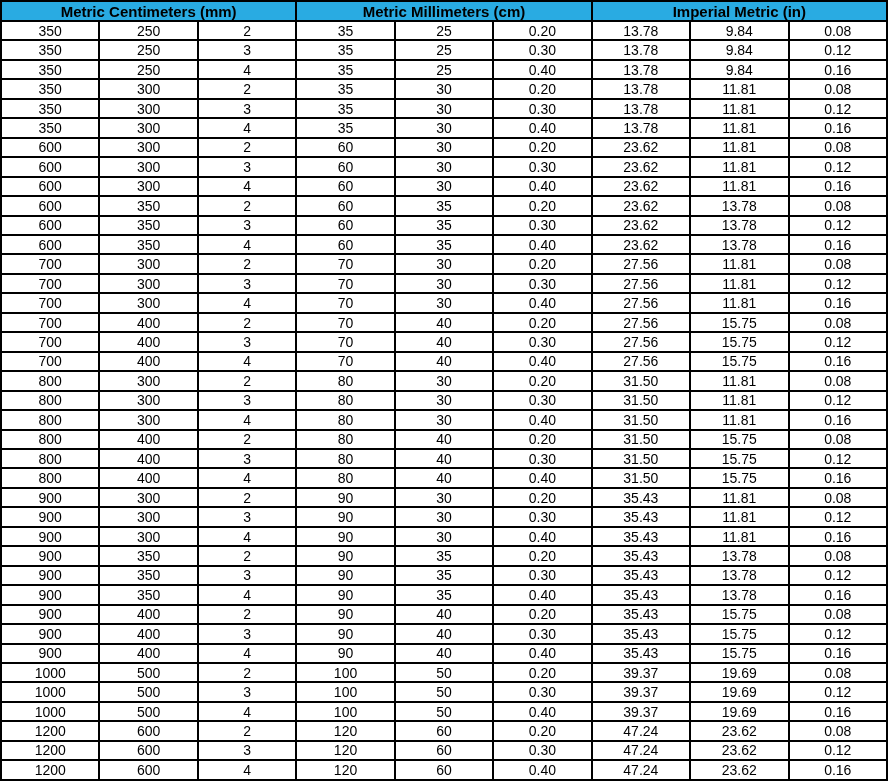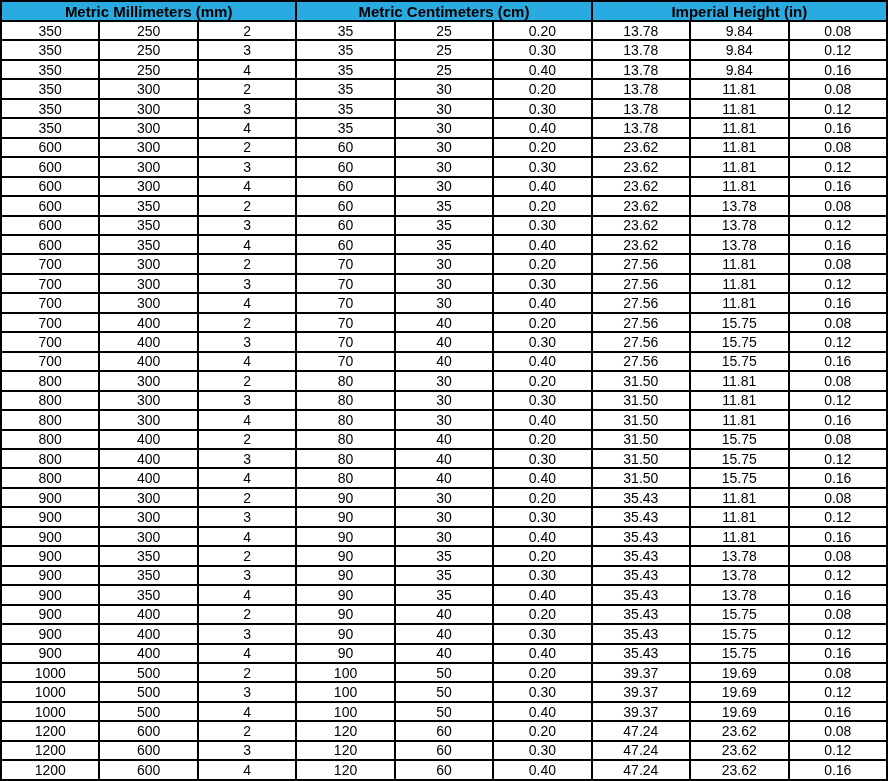--- a/index.html
+++ b/index.html
@@ -68,23 +68,23 @@
         <col>
         <col>
         <col>
         <col>
         <col>
         <col>
         <col>
     </colgroup>
     <thead>
       <tr class="group-header-row">
-        <th colspan="3">Metric Millimeters (mm)</th>
-        <th colspan="3">Metric Centimeters (cm)</th>
-        <th colspan="3">Imperial Height (in)</th>
+        <th colspan="3">Metric Centimeters (mm)</th>
+        <th colspan="3">Metric Millimeters (cm)</th>
+        <th colspan="3">Imperial Metric (in)</th>
       </tr>
     </thead>
     <tbody id="table-body">
         <tr>
           <td>350</td>
           <td>250</td>
           <td>2</td>
           <td>35</td>
           <td>25</td>
           <td>0.20</td>

